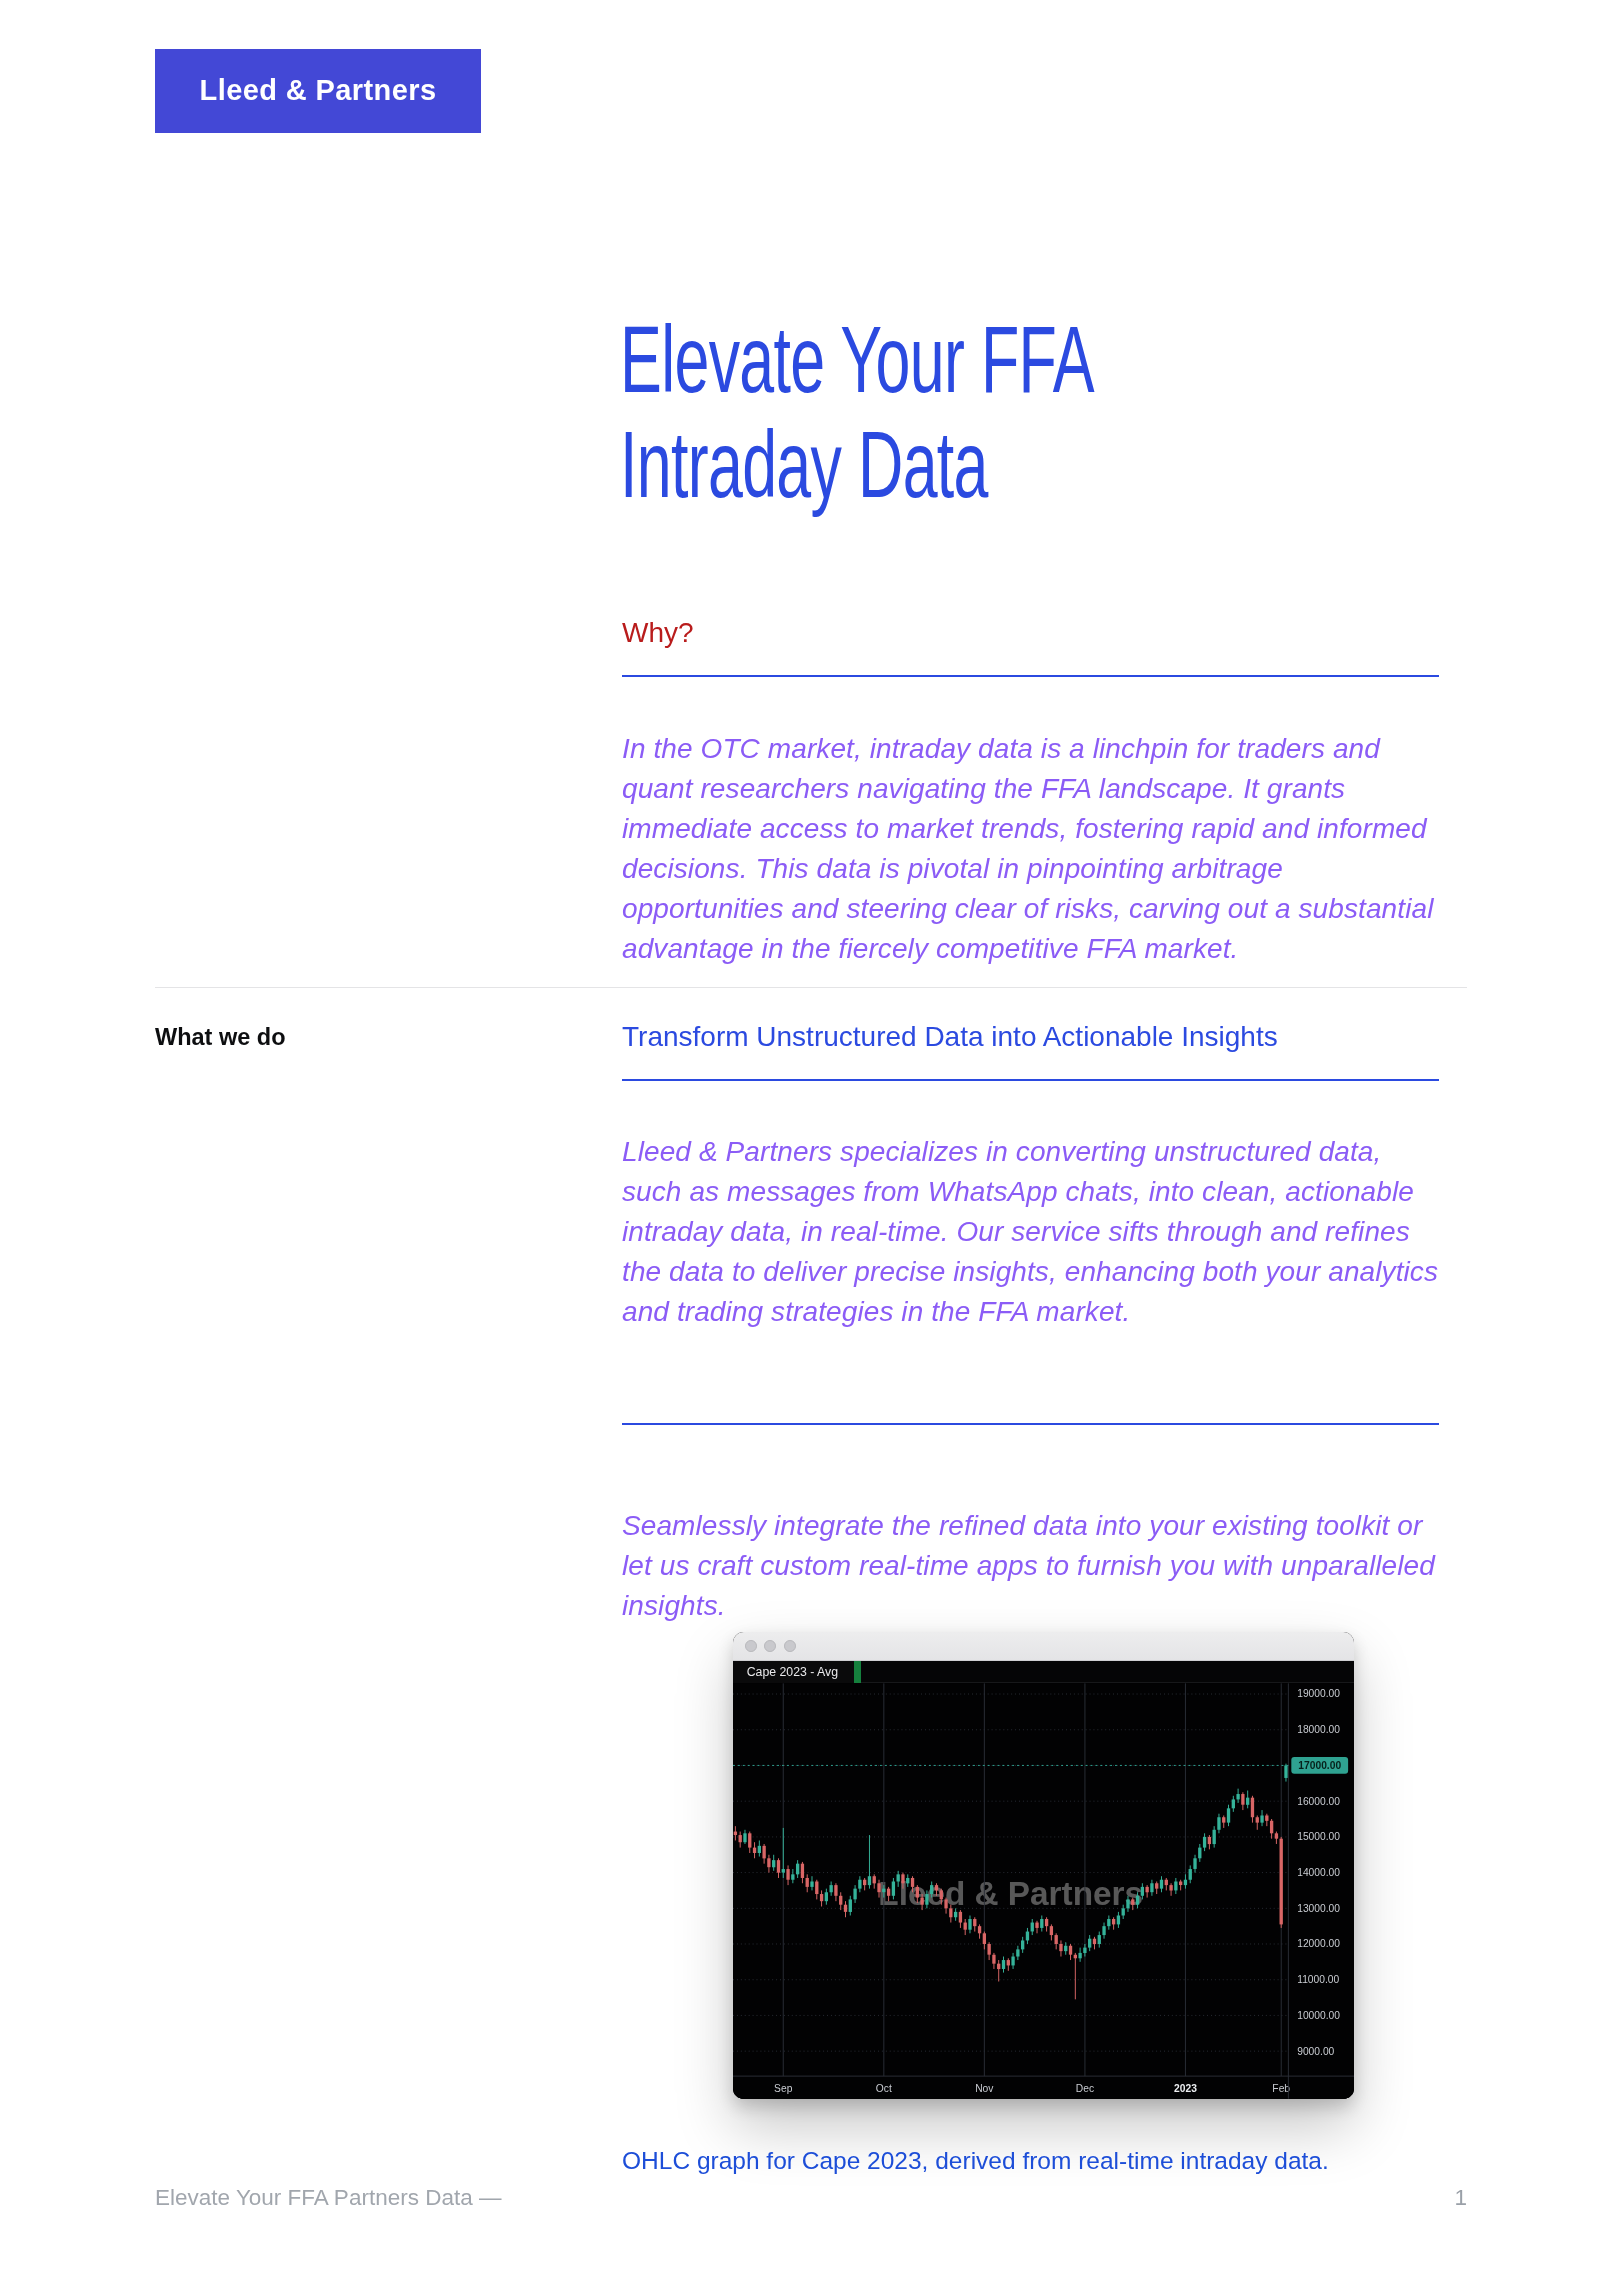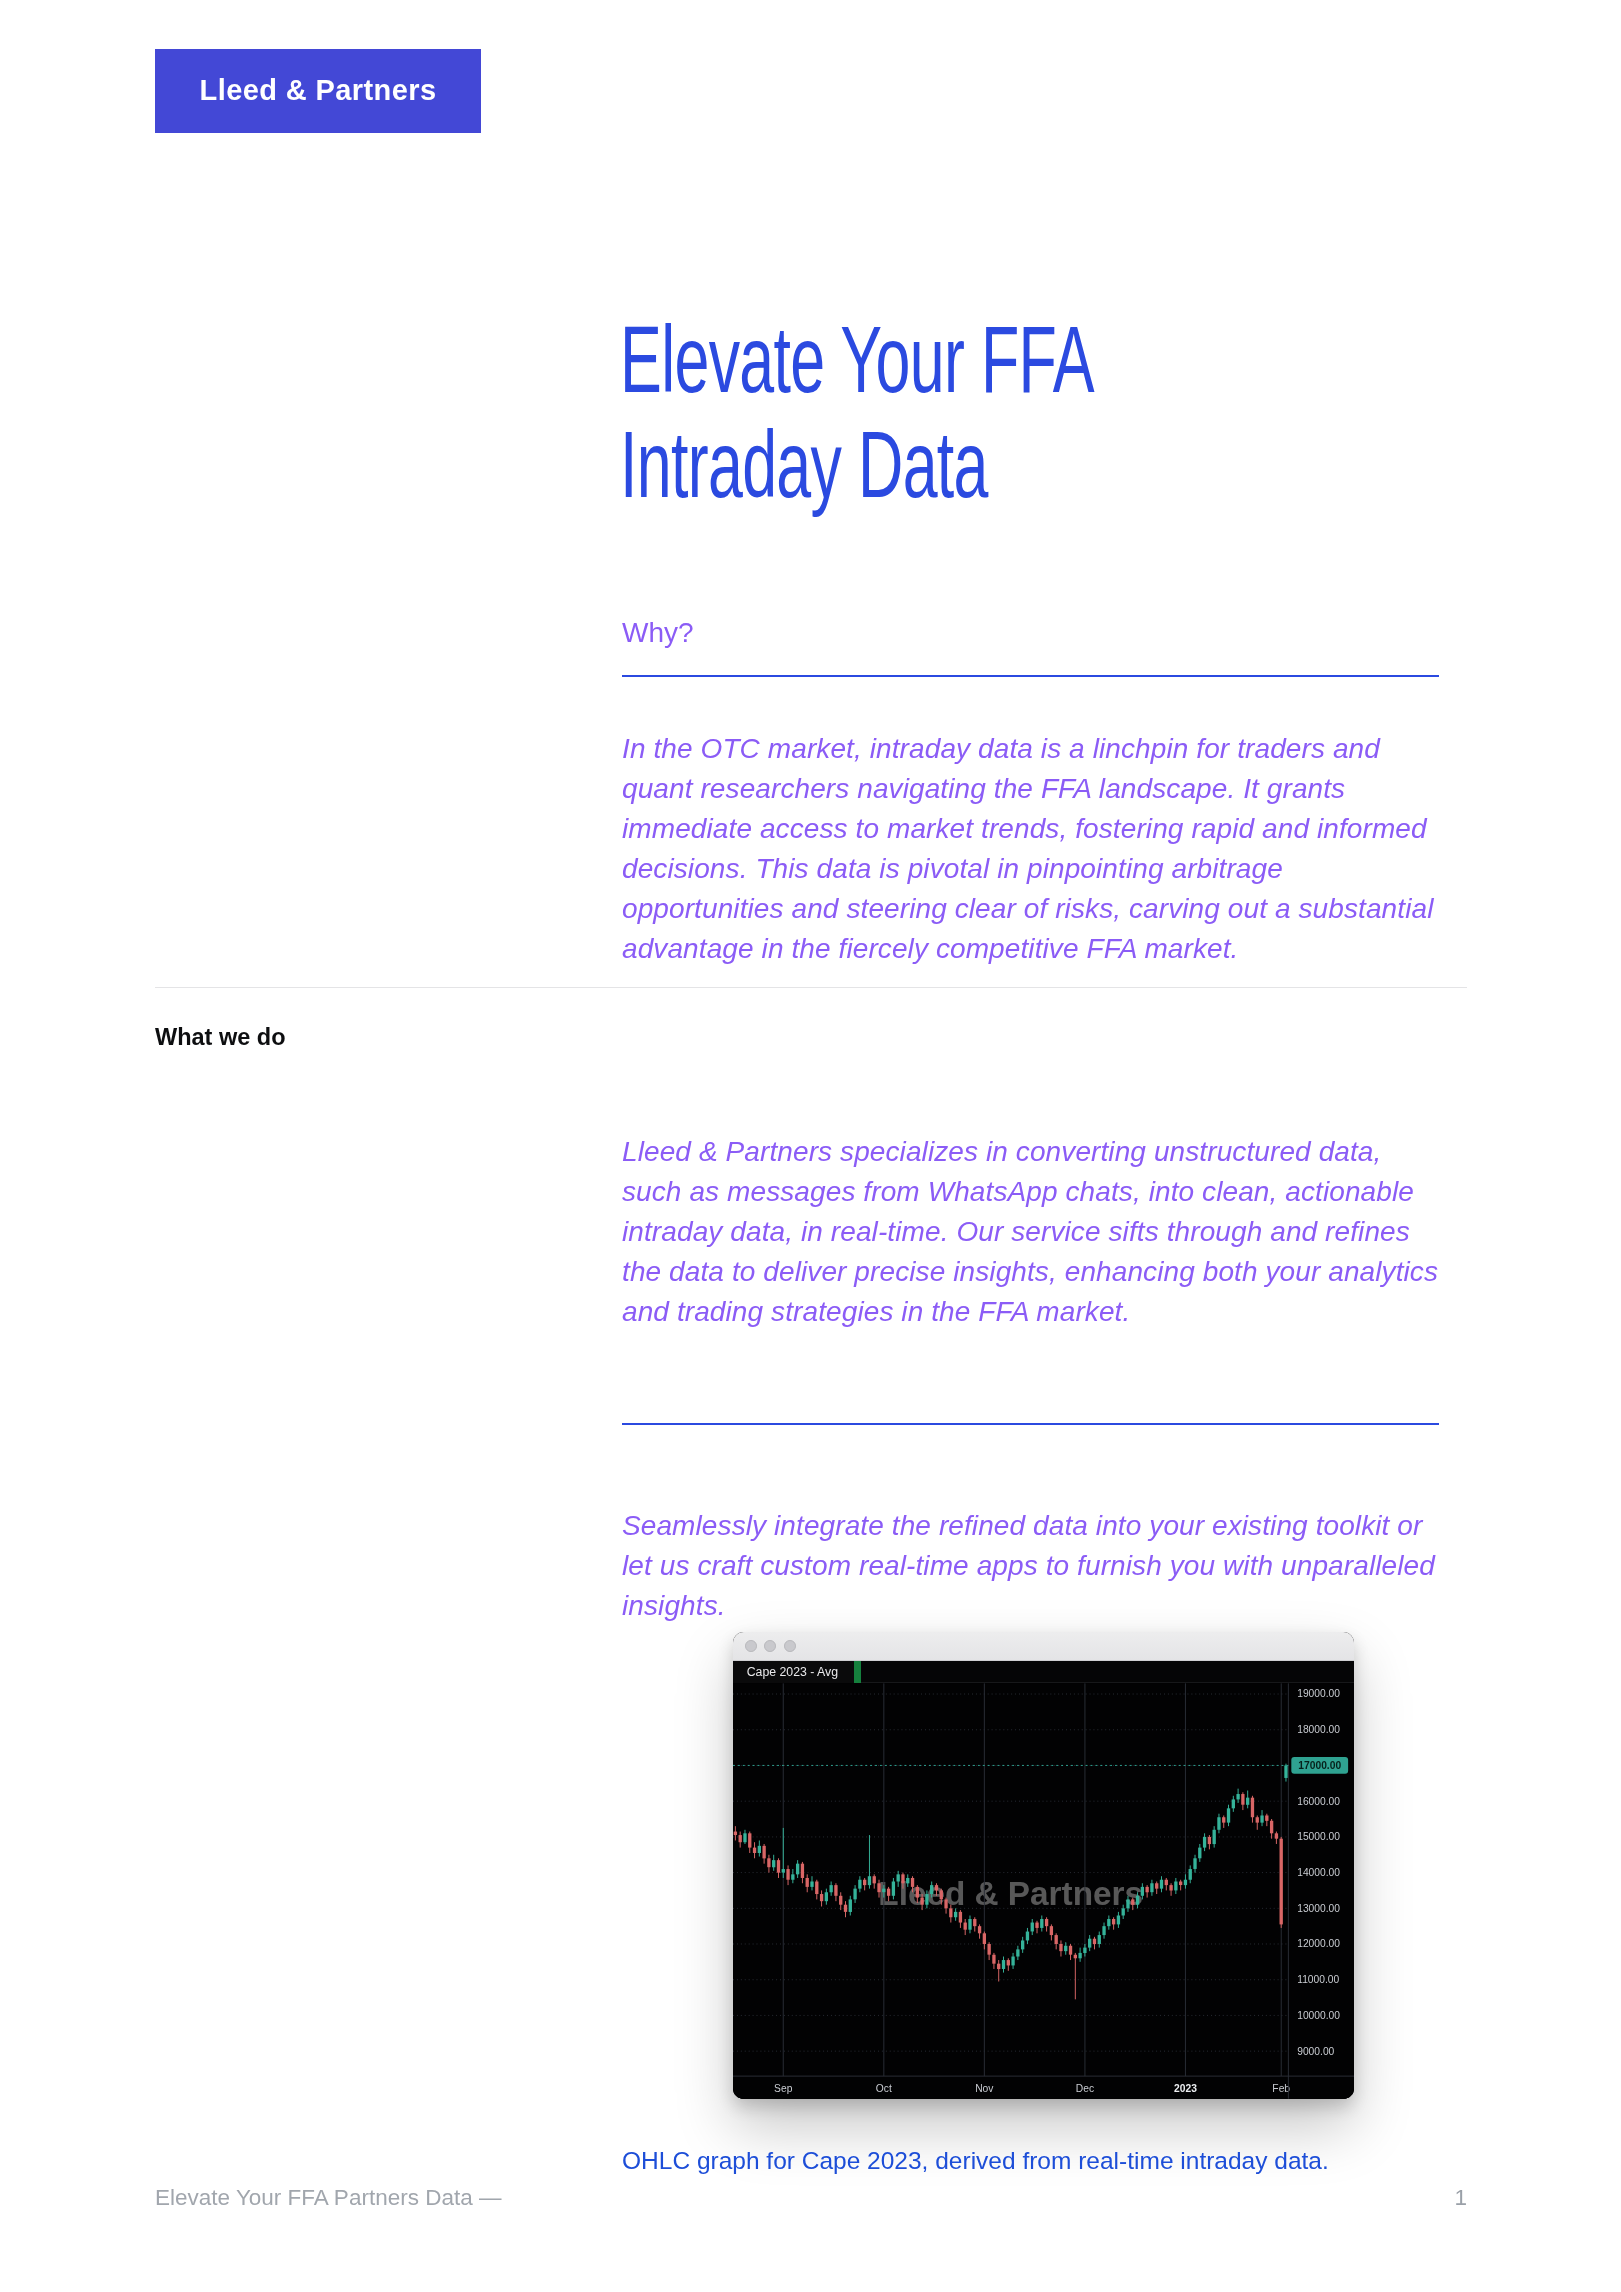--- a/index.html
+++ b/index.html
@@ -68,29 +68,33 @@
   <div class="logo" style="background: rgb(67, 72, 214);">
     <span>Lleed &amp; Partners</span>
   </div>
 
   <div class="title" style="color: rgb(43, 74, 224);">
     <div>Elevate Your FFA</div>
     <div>Intraday Data</div>
   </div>
 
   <div class="sec" style="top:572px">
-    <div class="sec-heading accent-text" style="color: #8b5cf6;">Why?</div>
+    <div class="sec-heading accent-text" style="color: #b91c1c;">Why?</div>
     <div class="rule accent-bg" style="background: rgb(43, 74, 224);"></div>
   </div>
   <div class="para" style="top:685px">In the OTC market, intraday data is a linchpin for traders and quant researchers navigating the FFA landscape. It grants immediate access to market trends, fostering rapid and informed decisions. This data is pivotal in pinpointing arbitrage opportunities and steering clear of risks, carving out a substantial advantage in the fiercely competitive FFA market.</div>
 
   <div class="divider"></div>
 
   <div class="side-label">What we do</div>
 
+  <div class="sec" style="top:976px">
+    <div class="sec-heading accent-text" style="color: rgb(43, 74, 224);">Transform Unstructured Data into Actionable Insights</div>
+    <div class="rule accent-bg" style="background: rgb(43, 74, 224);"></div>
+  </div>
   <div class="para" style="top:1088px">Lleed &amp; Partners specializes in converting unstructured data, such as messages from WhatsApp chats, into clean, actionable intraday data, in real-time. Our service sifts through and refines the data to deliver precise insights, enhancing both your analytics and trading strategies in the FFA market.</div>
 
   <div class="sec" style="top:1353px">
     <div class="rule accent-bg" style="background: rgb(43, 74, 224);"></div>
   </div>
   <div class="para" style="top:1462px">Seamlessly integrate the refined data into your existing toolkit or let us craft custom real-time apps to furnish you with unparalleled insights.</div>
 
   <div class="window">
     <div class="titlebar">
       <span class="dot"></span>

